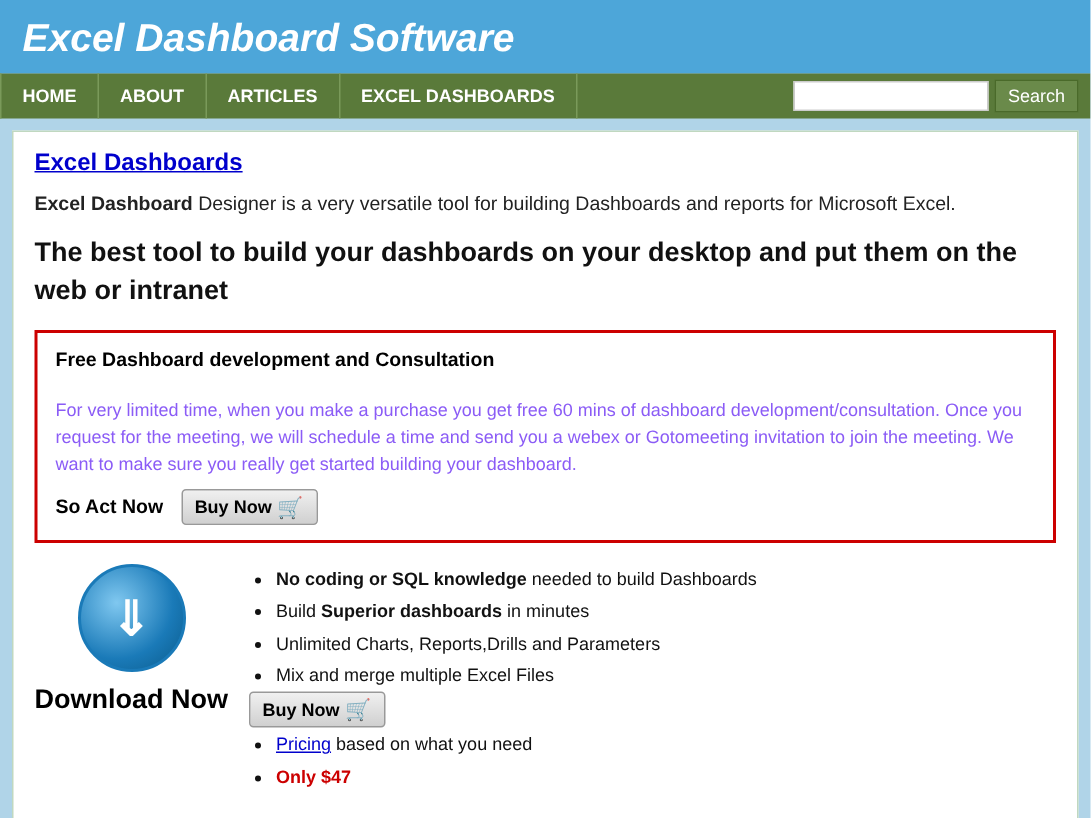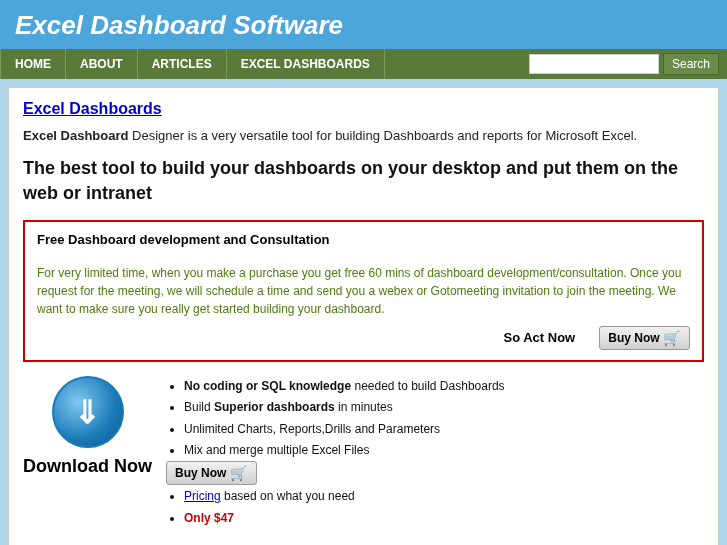--- a/index.html
+++ b/index.html
@@ -123,32 +123,31 @@
       padding: 10px 12px;
       margin-bottom: 14px;
     }
     #promo-title {
       font-weight: bold;
       font-size: 13px;
       margin-bottom: 6px;
     }
     #promo-body {
       font-size: 12px;
-      color: #4d7c0f;
+      color: #8b5cf6;
       line-height: 1.5;
       margin-bottom: 8px;
       margin-top: 17px;
     }
     #promo-cta {
       display: flex;
       align-items: center;
-      gap: 24px;
-      font-size: 13px;
-      font-weight: bold;
-      justify-content: flex-end;
+      gap: 12px;
+      font-size: 13px;
+      font-weight: bold;
     }
 
     
     .buy-now-btn {
       display: inline-flex;
       align-items: center;
       gap: 4px;
       background: linear-gradient(to bottom, #f0f0f0, #d0d0d0);
       border: 1px solid #999;
       border-radius: 3px;

